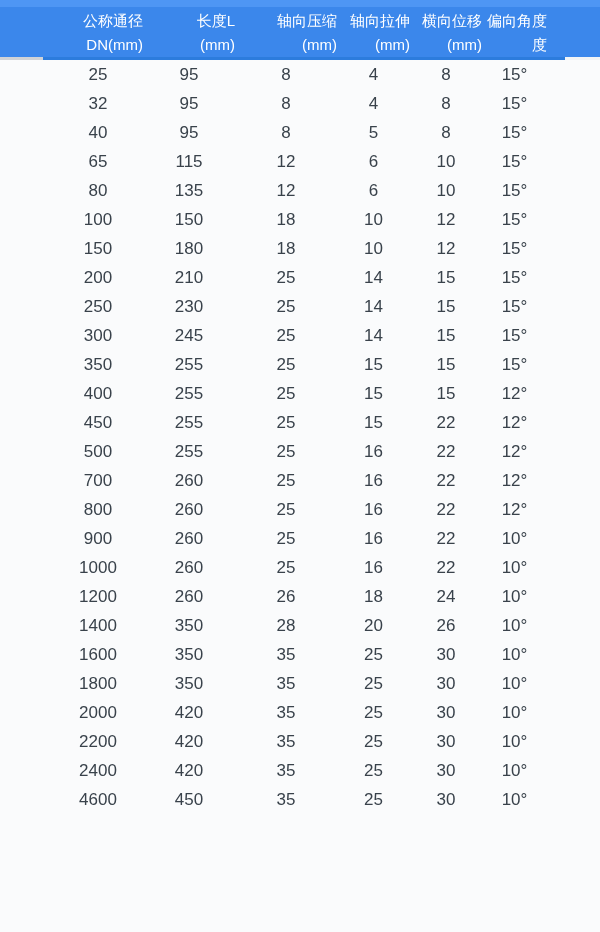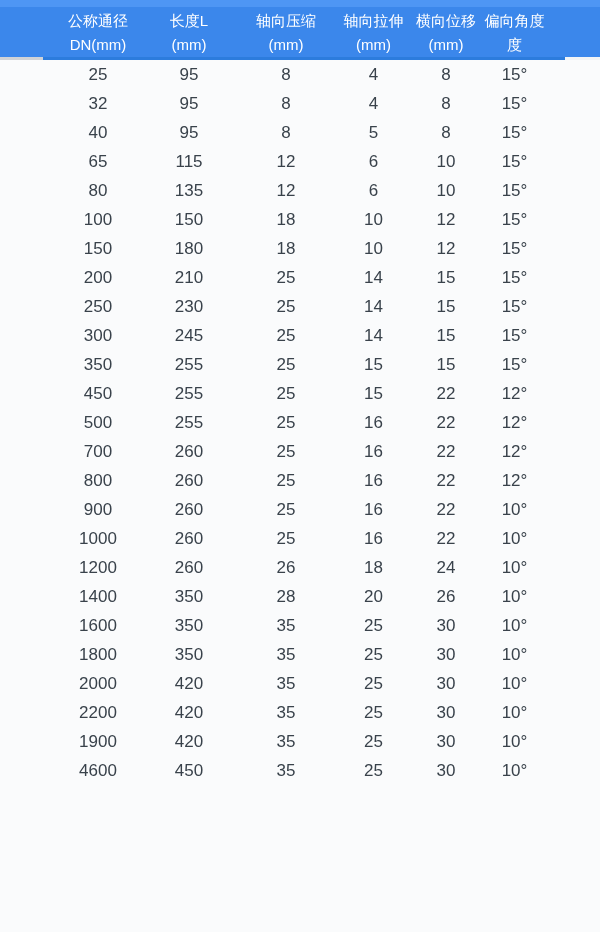--- a/index.html
+++ b/index.html
@@ -76,21 +76,21 @@
   .spec-table col.c4 { width: 73px; }
   .spec-table col.c5 { width: 72px; }
   .spec-table col.c6 { width: 65px; }
   .spec-table thead th {
     height: 60px;
     vertical-align: top;
     padding-top: 9px;
     font-weight: 400;
     font-size: 15px;
     color: var(--header-text);
-    text-align: center;
+    text-align: right;
     white-space: nowrap;
   }
   .spec-table thead .h1,
   .spec-table thead .h2 {
     line-height: 24px;
   }
   .spec-table tbody td {
     height: 29px;
     text-align: center;
     vertical-align: middle;
@@ -231,20 +231,28 @@
         </tr>
         <tr>
           <td>350</td>
           <td>255</td>
           <td>25</td>
           <td>15</td>
           <td>15</td>
           <td>15°</td>
         </tr>
         <tr>
+          <td>400</td>
+          <td>255</td>
+          <td>25</td>
+          <td>15</td>
+          <td>15</td>
+          <td>12°</td>
+        </tr>
+        <tr>
           <td>450</td>
           <td>255</td>
           <td>25</td>
           <td>15</td>
           <td>22</td>
           <td>12°</td>
         </tr>
         <tr>
           <td>500</td>
           <td>255</td>
@@ -327,21 +335,21 @@
         </tr>
         <tr>
           <td>2200</td>
           <td>420</td>
           <td>35</td>
           <td>25</td>
           <td>30</td>
           <td>10°</td>
         </tr>
         <tr>
-          <td>1900</td>
+          <td>2400</td>
           <td>420</td>
           <td>35</td>
           <td>25</td>
           <td>30</td>
           <td>10°</td>
         </tr>
         <tr>
           <td>4600</td>
           <td>450</td>
           <td>35</td>

